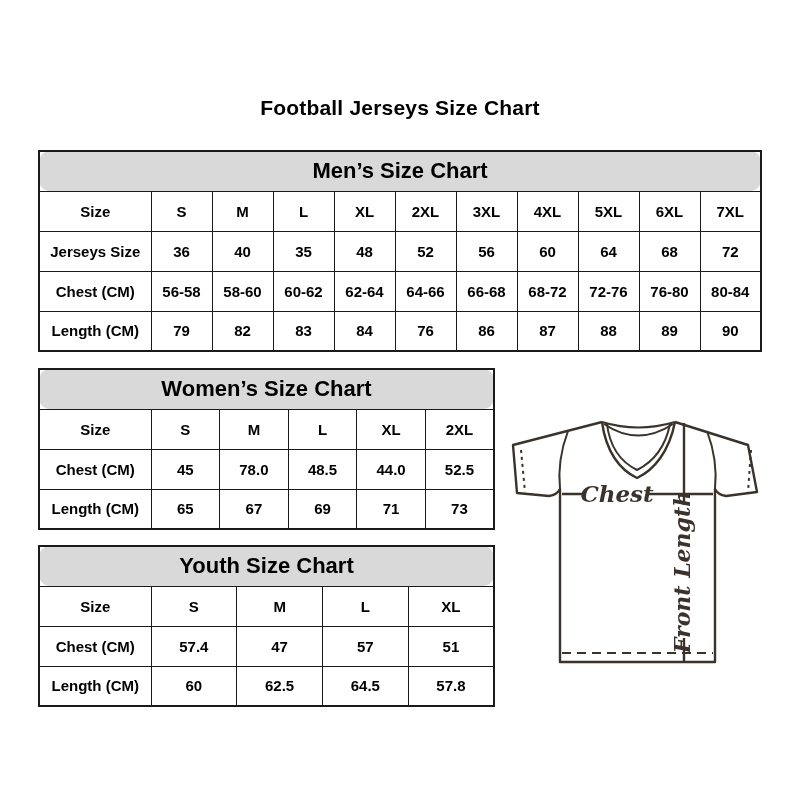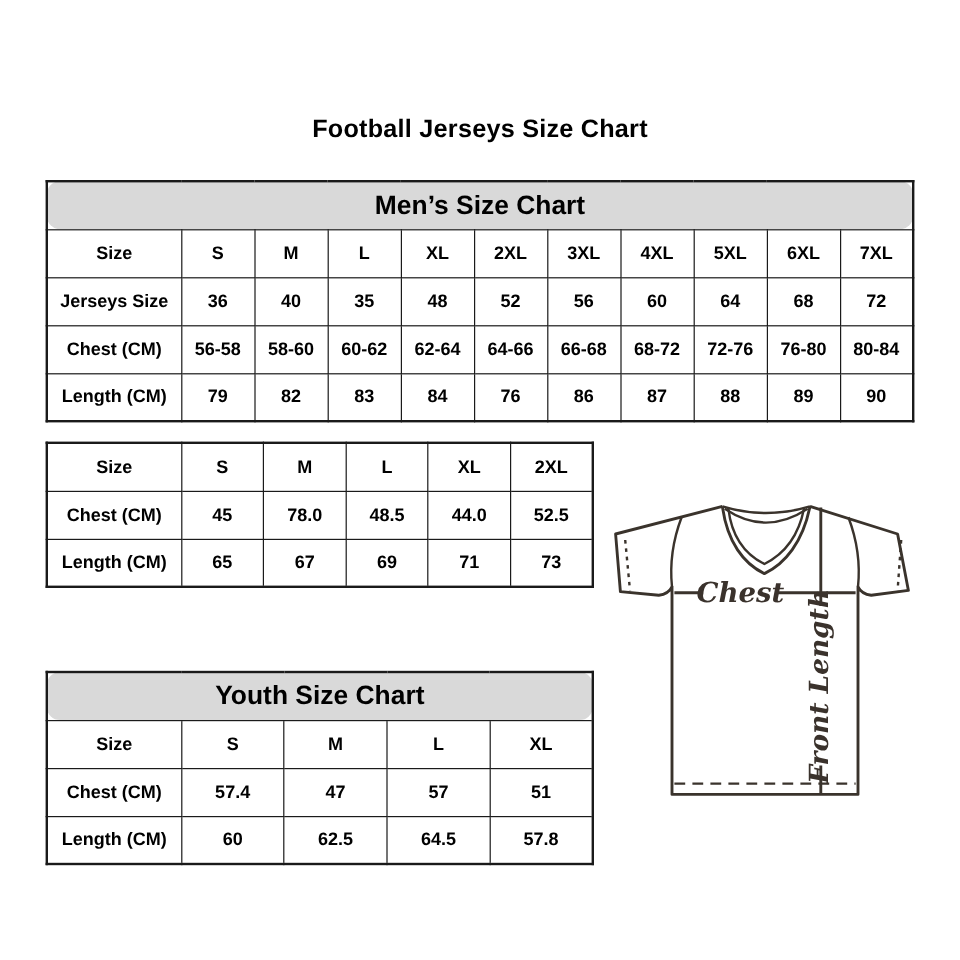--- a/index.html
+++ b/index.html
@@ -5,21 +5,21 @@
   html,body{margin:0;padding:0;background:#fff;}
   body{width:800px;height:800px;position:relative;font-family:"Liberation Sans",sans-serif;color:#000;}
   .canvas{position:absolute;left:0;top:0;width:800px;height:800px;background:#fff;overflow:hidden;padding-left:24px;}
   .page-title{position:absolute;top:96px;left:0;width:800px;text-align:center;font-size:21px;font-weight:bold;margin:0;letter-spacing:.2px;}
   table.size-table{position:absolute;border-collapse:collapse;table-layout:fixed;border:2px solid #1a1a1a;background:#fff;}
   .size-table tr{height:40px;}
   .size-table td{border:1.5px solid #1a1a1a;text-align:center;vertical-align:middle;font-size:15px;font-weight:bold;padding:0;overflow:hidden;white-space:nowrap;}
   .size-table tr.section-header td{background:#d9d9d9;font-size:22px;border-radius:11px;}
   .men-table{left:38px;top:150px;width:724px;}
   .women-table{left:38px;top:368px;width:455px;}
-  .youth-table{left:38px;top:545px;width:455px;margin-top:14px;}
+  .youth-table{left:38px;top:545px;width:455px;}
   .jersey-wrap{position:absolute;left:500px;top:400px;width:300px;height:300px;}
   .jersey-wrap svg{display:block;}
   .jersey-label{font-family:"DejaVu Serif",serif;font-style:italic;font-weight:bold;fill:#3a322c;}
 </style>
 </head>
 <body>
 
 <div class="canvas">
 
   <h1 class="page-title">Football Jerseys Size Chart</h1>
@@ -100,20 +100,23 @@
   <table class="size-table women-table">
     <colgroup>
       <col style="width:112px">
         <col style="width:68.6px">
         <col style="width:68.6px">
         <col style="width:68.6px">
         <col style="width:68.6px">
         <col style="width:68.6px">
     </colgroup>
     <tbody>
+        <tr class="section-header">
+      <td colspan="6">Women’s Size Chart</td>
+    </tr>
     <tr>
       <td>Size</td>
       <td>S</td>
       <td>M</td>
       <td>L</td>
       <td>XL</td>
       <td>2XL</td>
     </tr>
     <tr>
       <td>Chest (CM)</td>

